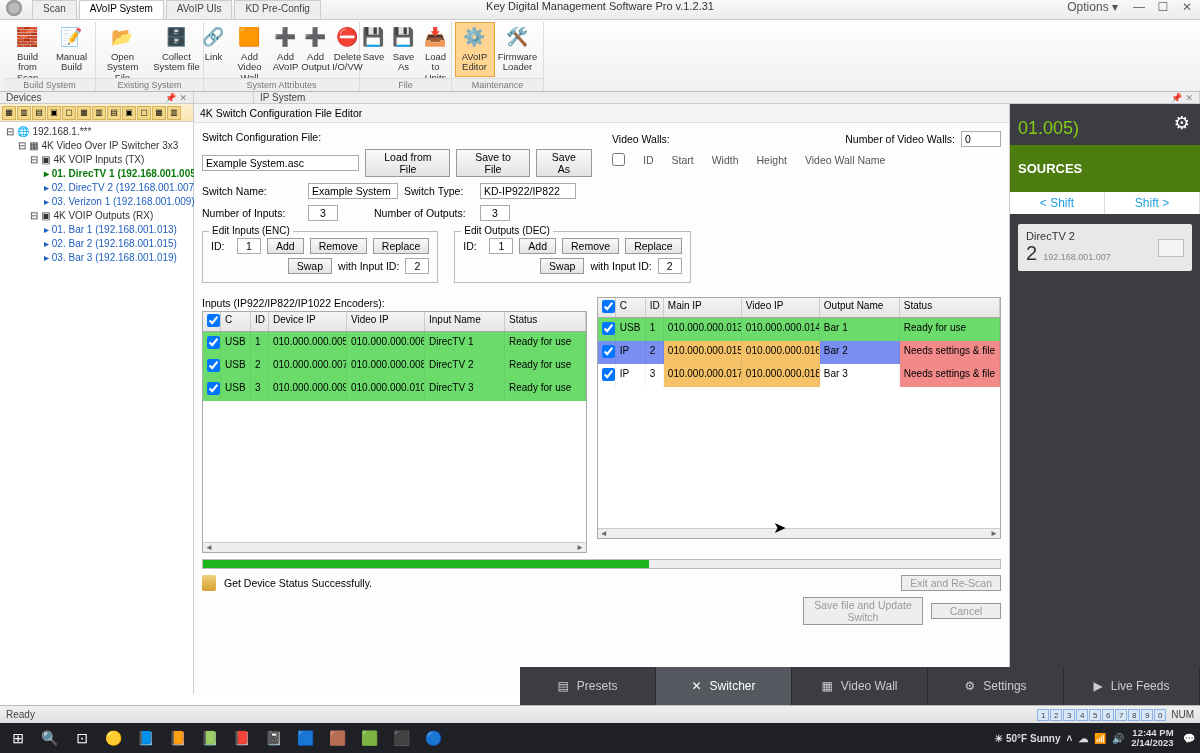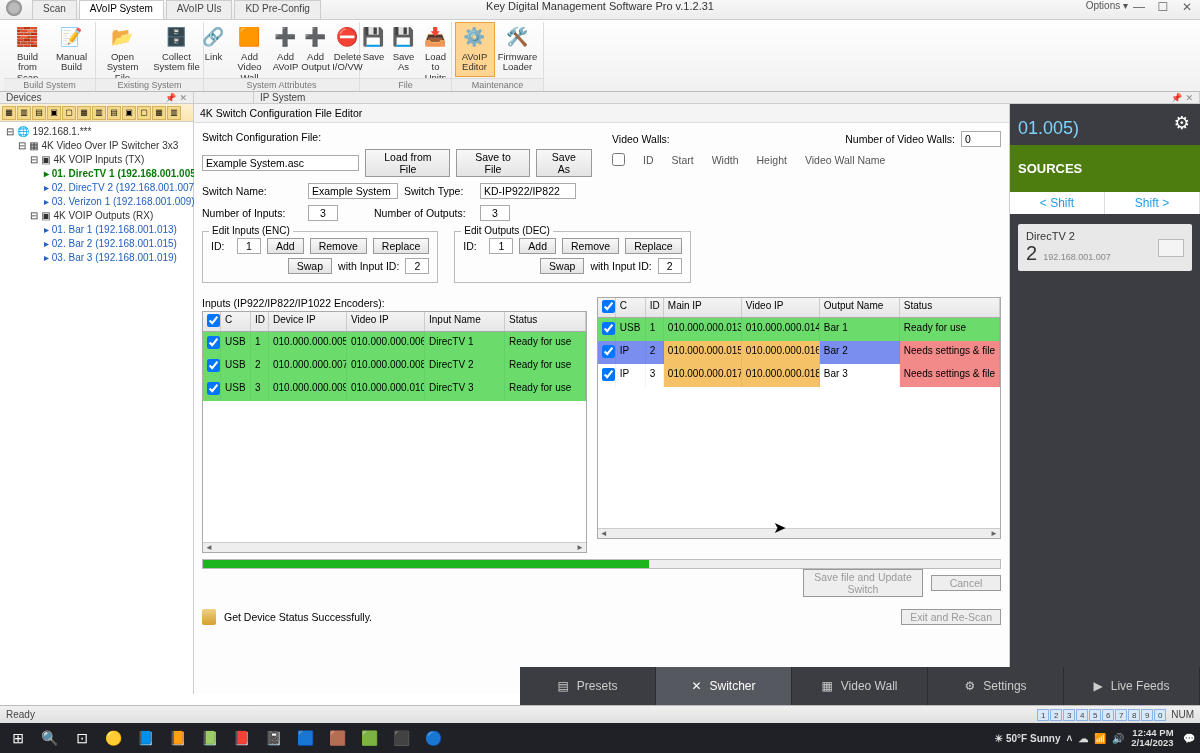--- a/index.html
+++ b/index.html
@@ -7,21 +7,21 @@
 
 
 .titlebar { height: 20px; background: linear-gradient(#f8f8f8,#ececec); display: flex; border-bottom: 1px solid #ccc; position: relative; }
 .titlebar .logo { width: 16px; height: 16px; margin: 0 6px; background: radial-gradient(circle,#bbb 40%,#888 70%); border-radius: 50%; }
 .titlebar .tabs { display: flex; gap: 2px; margin-left: 4px; }
 .titlebar .tab { padding: 2px 10px; font-size: 10px; background: #eee; border: 1px solid #ccc; border-bottom: none; color: #444; }
 .titlebar .tab.active { background: #fff; color: #000; }
 .titlebar .title { position: absolute; left: 50%; transform: translateX(-50%); font-size: 11px; color: #333; }
 .titlebar .controls { position: absolute; right: 4px; display: flex; gap: 6px; font-size: 12px; color: #666; }
 .titlebar .controls span { width: 18px; text-align: center; cursor: pointer; }
-.options-label { position: absolute; right: 72px; font-size: 10px; color: #555; }
+.options-label { position: absolute; right: 82px; font-size: 12px; color: #555; }
 
 
 .ribbon { height: 72px; background: linear-gradient(#fefefe,#f1f1f1); border-bottom: 1px solid #bbb; display: flex; padding: 2px 4px 0 4px; }
 .ribbon-group { display: flex; flex-direction: column; align-items: center; border-right: 1px solid #ddd; padding: 0 4px; position: relative; }
 .ribbon-group .buttons { display: flex; }
 .ribbon-btn { display: flex; flex-direction: column; align-items: center; justify-content: flex-start; width: 44px; padding: 3px 2px; font-size: 9.5px; color: #333; line-height: 1.1; text-align: center; cursor: pointer; border: 1px solid transparent; }
 .ribbon-btn.highlight { background: #ffd591; border: 1px solid #e8a33d; }
 .ribbon-btn .icon { width: 24px; height: 24px; margin-bottom: 2px; display: flex; align-items: center; justify-content: center; font-size: 18px; }
 .ribbon-group-label { font-size: 9px; color: #777; padding: 1px 0; width: 100%; text-align: center; background: #eee; position: absolute; bottom: 0; left: 0; border-top: 1px solid #ddd; }
 
@@ -88,21 +88,21 @@
 .progress-fill { height: 100%; background: #1db51d; width: 56%; }
 
 .status-row { display: flex; align-items: center; padding: 6px 8px; gap: 8px; font-size: 10.5px; }
 .status-row .msg-icon { width: 14px; height: 16px; background: linear-gradient(#f0d080,#d4a030); border-radius: 2px; }
 .status-row .right-btns { margin-left: auto; display: flex; gap: 8px; }
 .btn.disabled { color: #999; background: #eee; }
 
 
 .rightpanel { width: 190px; background: #3b3d42; color: #fff; position: relative; }
 .rightpanel .gear { position: absolute; top: 8px; right: 10px; font-size: 18px; color: #fff; }
-.rightpanel .label1 { font-size: 18px; color: #7dd3fc; padding: 14px 8px 6px 8px; }
+.rightpanel .label1 { font-size: 18px; color: #84cc16; padding: 14px 8px 6px 8px; }
 .rightpanel .sources-hdr { background: #4d7c0f; color: #fff; padding: 16px 8px; font-size: 13px; font-weight: bold; }
 .rightpanel .shift-row { display: flex; background: #fff; color: #1e9de0; }
 .rightpanel .shift-row div { flex: 1; text-align: center; padding: 4px 0; font-size: 12px; border-right: 1px solid #ddd; }
 .card { background: #e8e8e8; color: #333; margin: 10px 8px; padding: 6px 8px; border-radius: 2px; display: flex; align-items: center; gap: 6px; }
 .card .num { font-size: 20px; }
 .card .sub { font-size: 9px; color: #888; }
 .card .thumb { width: 26px; height: 18px; border: 1px solid #bbb; margin-left: auto; background: #f4f4f4; }
 
 
 .bottomnav { position: absolute; bottom: 48px; left: 520px; right: 0; height: 38px; background: #3b3d42; display: flex; }
@@ -444,30 +444,30 @@
           </div>
           <div class="grid-scroll"></div>
         </div>
       </div>
     </div>
 
     <div class="progress-bar">
         <div class="progress-fill"></div>
       </div>
 
-    <div class="status-row" style="justify-content:flex-end;padding-top:0">
-      <button class="btn disabled" style="width:120px">Save file and Update Switch</button>
-      <button class="btn disabled" style="width:70px">Cancel</button>
-    </div>
     <div class="status-row">
       <div class="msg-icon"></div>
       <div>Get Device Status Successfully.</div>
       <div class="right-btns">
         <button class="btn disabled">Exit and Re-Scan</button>
       </div>
+    </div>
+    <div class="status-row" style="justify-content:flex-end;padding-top:0">
+      <button class="btn disabled" style="width:120px">Save file and Update Switch</button>
+      <button class="btn disabled" style="width:70px">Cancel</button>
     </div>
   </div>
 
   <div class="rightpanel">
     <span class="gear">⚙</span>
     <div class="label1">01.005)</div>
     <div class="sources-hdr">SOURCES</div>
     <div class="shift-row">
       <div>&lt; Shift</div>
       <div>Shift &gt;</div>

